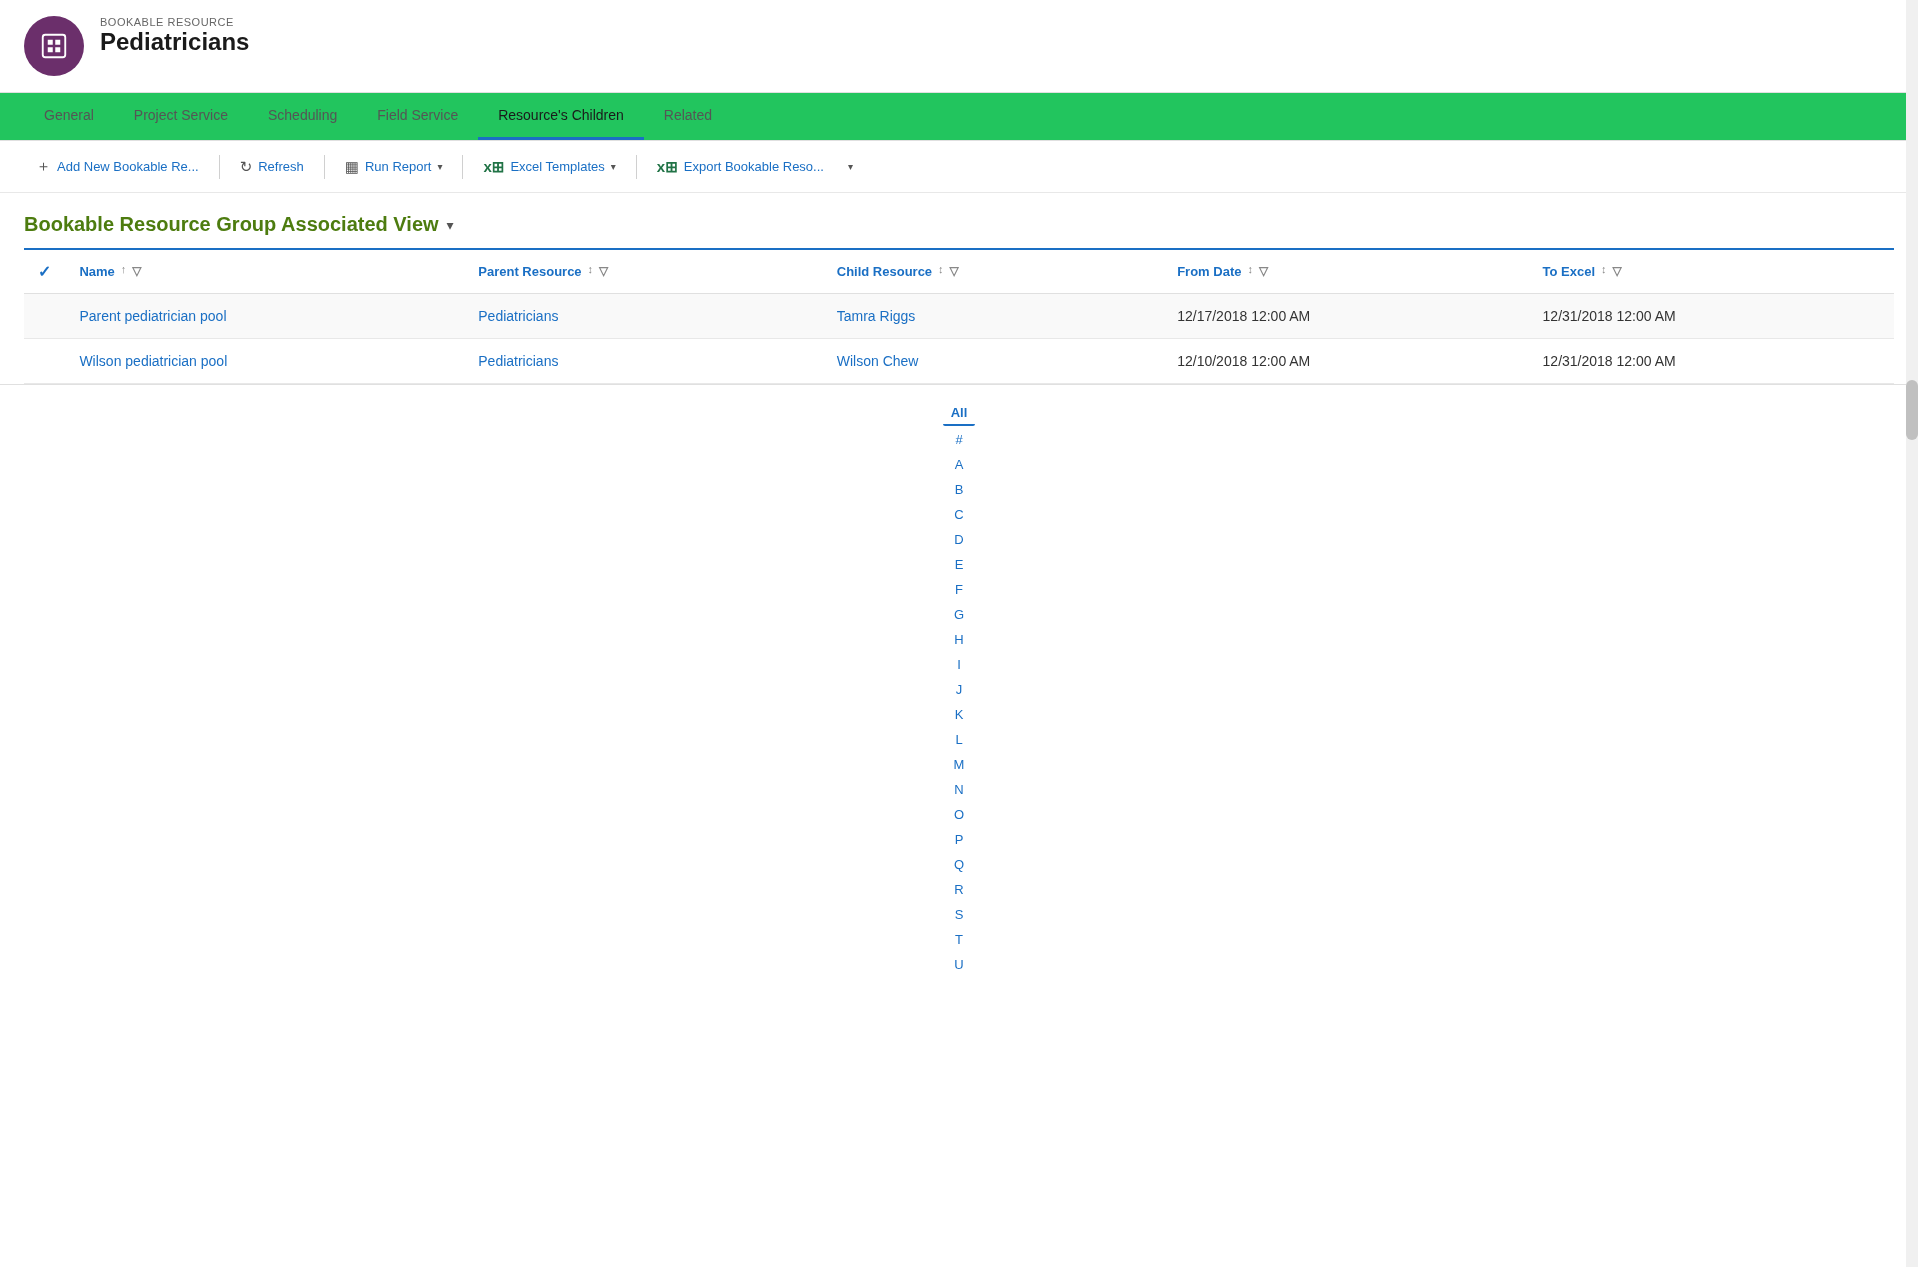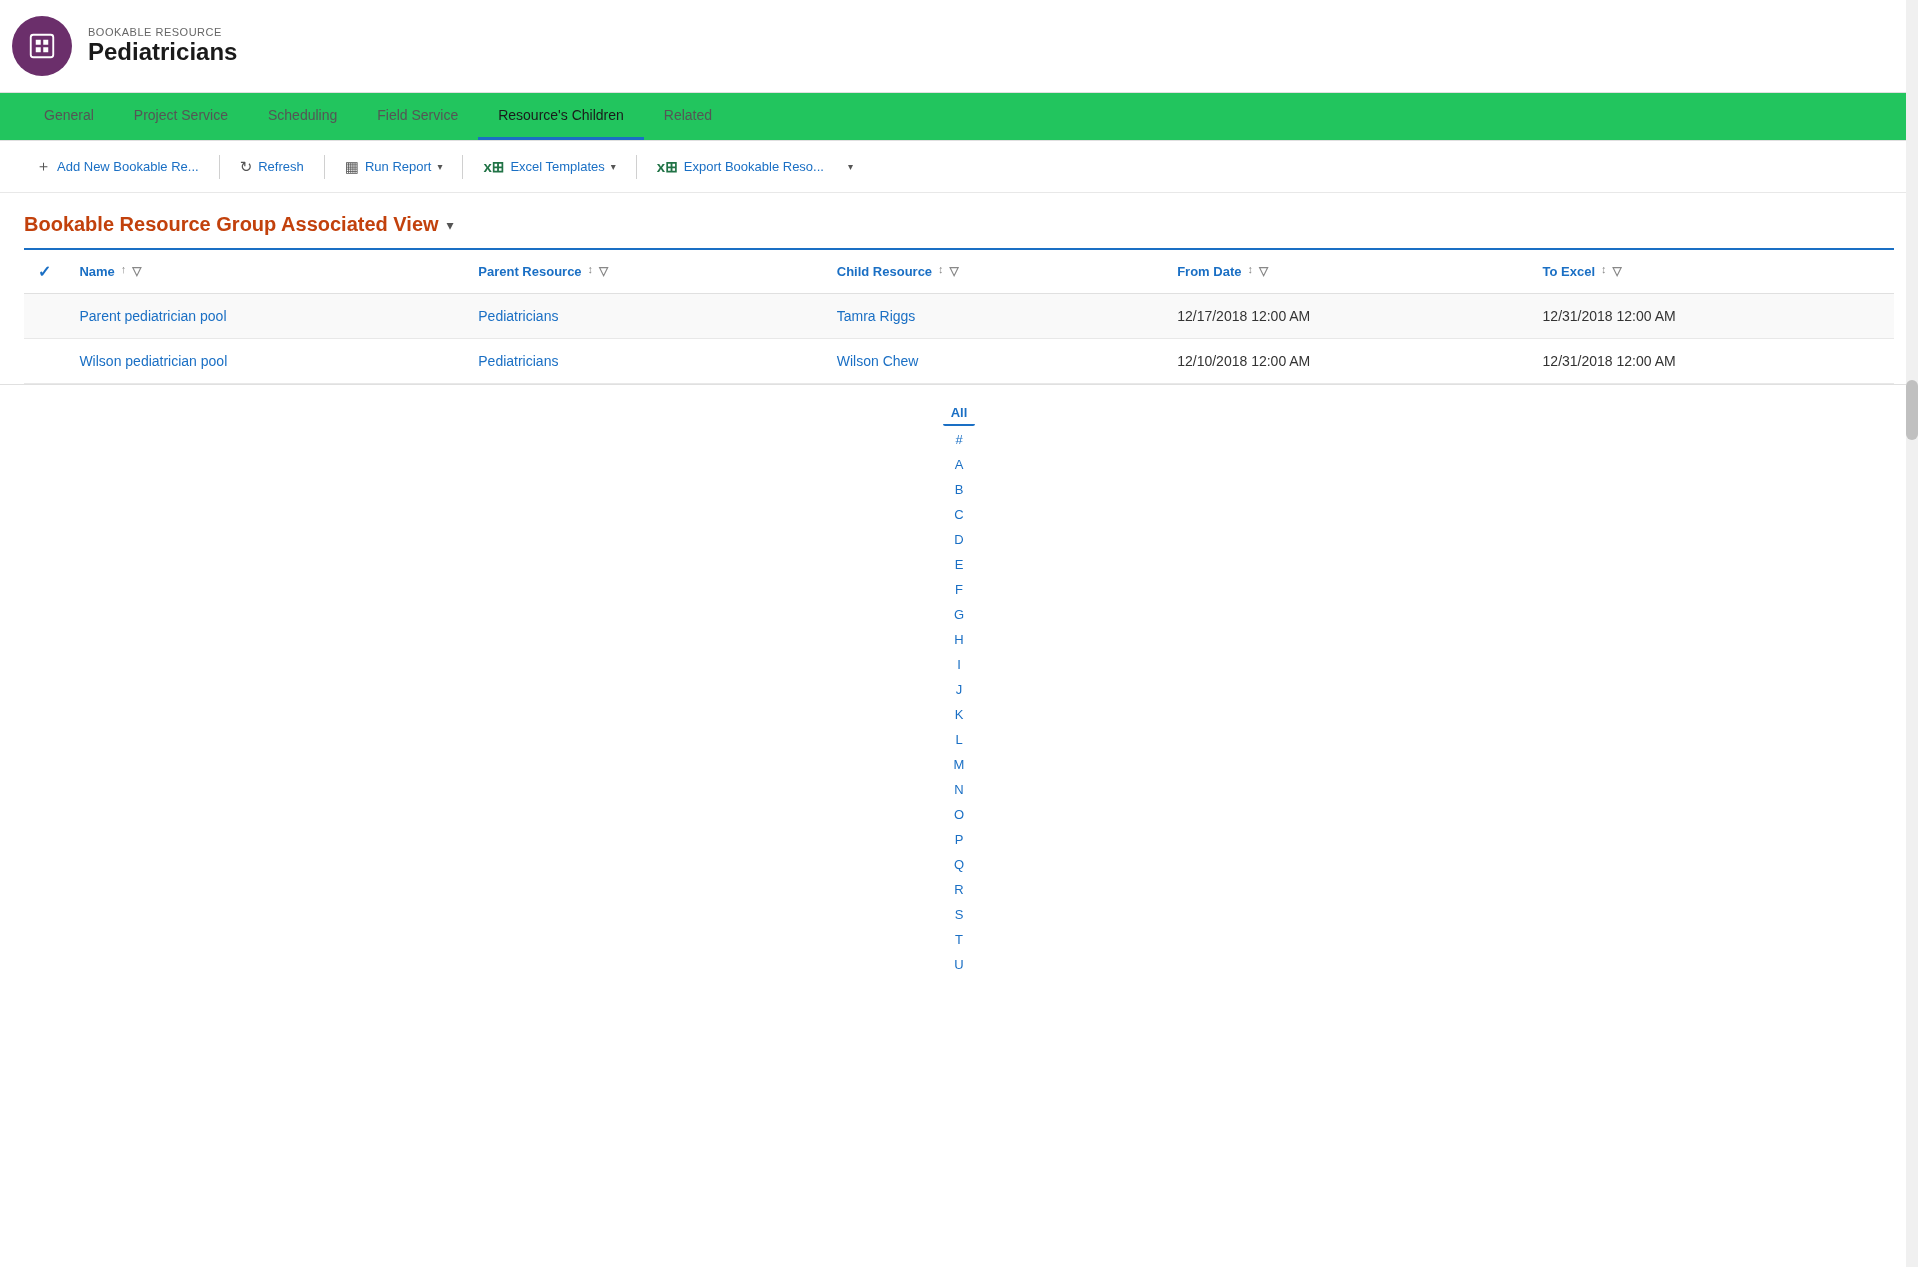--- a/index.html
+++ b/index.html
@@ -1,22 +1,22 @@
 <!DOCTYPE html>
 <html><head>
   <meta charset="utf-8">
   <style>
     * { box-sizing: border-box; margin: 0; padding: 0; }
     body { font-family: 'Segoe UI', Arial, sans-serif; background: #fff; color: #333; font-size: 14px; }
 
     
     .app-header {
       display: flex;
-      align-items: center;
-      padding: 16px 12px;
+      align-items: flex-start;
+      padding: 16px 24px;
       background: #fff;
       border-bottom: 1px solid #e0e0e0;
     }
     .app-logo {
       width: 60px; height: 60px;
       background: #6b2f6b;
       border-radius: 50%;
       display: flex; align-items: center; justify-content: center;
       margin-right: 16px;
       flex-shrink: 0;
@@ -71,21 +71,21 @@
     .toolbar-btn .chevron { font-size: 10px; color: #555; }
 
     
     .view-title-bar {
       padding: 20px 24px 12px 24px;
       display: flex; align-items: center; gap: 8px;
     }
     .view-title {
       font-size: 20px;
       font-weight: 600;
-      color: #c2410c;
+      color: #4d7c0f;
     }
     .view-title-chevron { font-size: 14px; color: #555; cursor: pointer; }
 
     
     .table-container {
       padding: 0 24px;
     }
     table {
       width: 100%;
       border-collapse: collapse;

